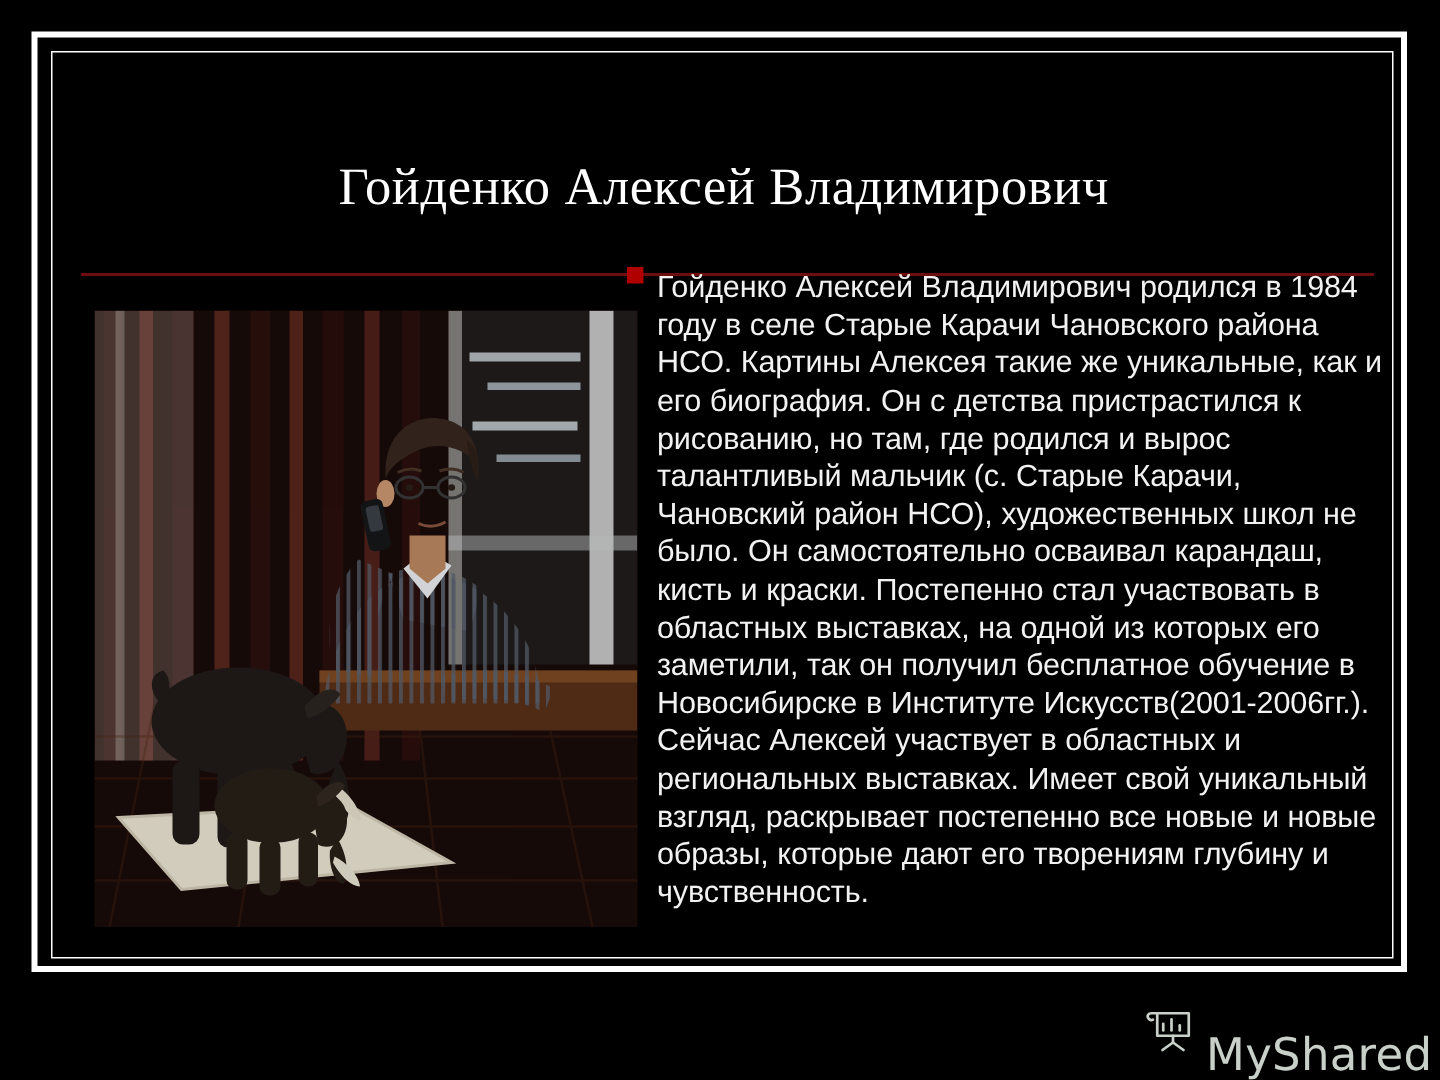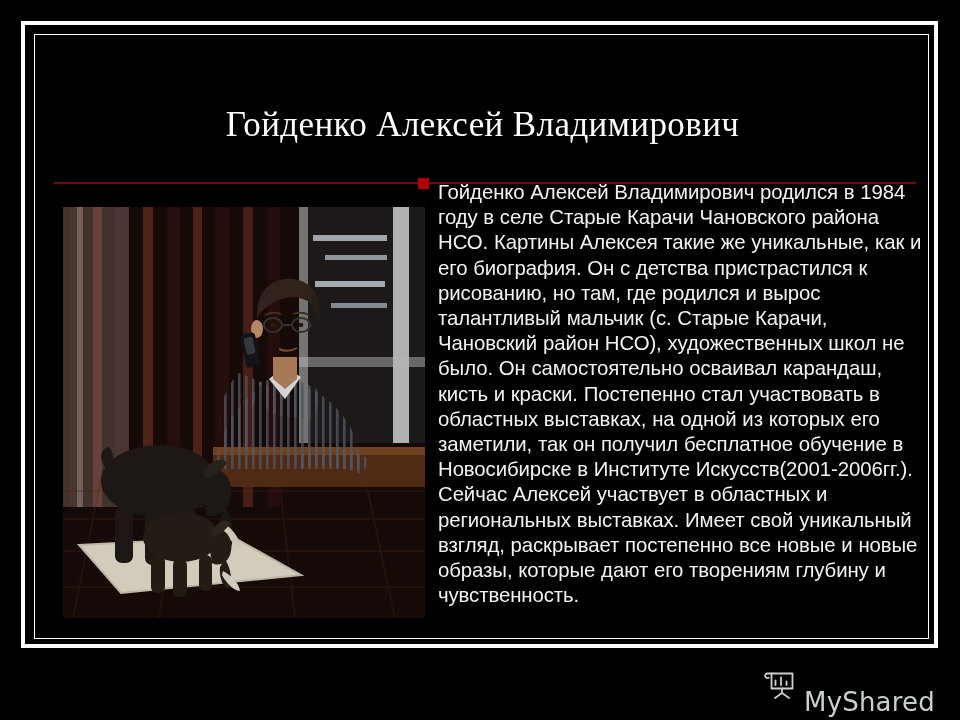--- a/index.html
+++ b/index.html
@@ -89,21 +89,21 @@
   .watermark {
     position: absolute;
     left: 762px; top: 652px;
     display: flex;
     align-items: center;
     gap: 8px;
   }
   .watermark .wm-text {
     color: #c9cfc9;
     font-family: "DejaVu Sans", sans-serif;
-    font-size: 26px;
+    font-size: 30px;
     font-weight: normal;
     letter-spacing: 0.2px;
     line-height: 1;
     margin-top: 37px;
   }
   .watermark .wm-icon { width: 34px; height: 32px; display: block; }
 </style>
 </head>
 <body>
 

